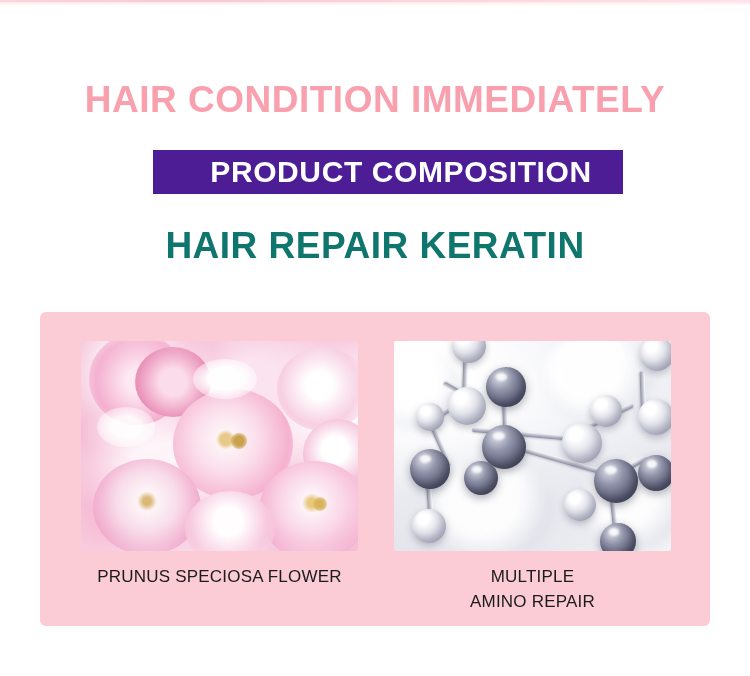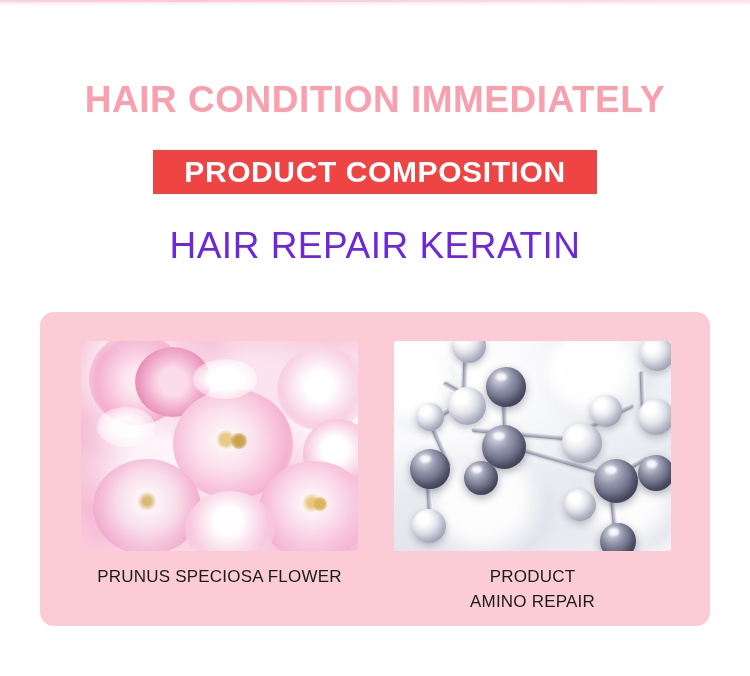--- a/index.html
+++ b/index.html
@@ -51,55 +51,56 @@
     color: #f9a0ae;
     white-space: nowrap;
     line-height: 44px;
   }
   .banner {
     position: absolute;
     top: 150px;
     left: 153px;
     width: 444px;
     height: 44px;
-    background: #ef4444;
+    background: #4c1d95;
     display: flex;
     align-items: center;
     justify-content: center;
+    padding-left: 26px;
   }
   .banner-text {
     color: #ffffff;
     font-size: 30px;
     font-weight: bold;
     letter-spacing: 0.6px;
     line-height: 30px;
     white-space: nowrap;
   }
   .headline-bottom {
     position: absolute;
     top: 224px;
     left: 0;
     width: 750px;
     font-size: 37px;
-    font-weight: normal;
+    font-weight: bold;
     letter-spacing: 0.5px;
-    color: #6d28d9;
+    color: #0f766e;
     white-space: nowrap;
     line-height: 44px;
   }
 
   
   .card {
     position: absolute;
     left: 40px;
     top: 312px;
     width: 670px;
     height: 314px;
     background: #fbccd5;
-    border-radius: 14px;
+    border-radius: 6px;
   }
   .panels {
     position: absolute;
     left: 0; top: 0;
     width: 670px;
     height: 314px;
   }
   .panel {
     position: absolute;
     top: 29px;
@@ -268,18 +269,18 @@
         <span class="ma l" style="left:244px; top:58px;  width:36px; height:36px;"></span>
         <span class="ma d" style="left:206px; top:182px; width:36px; height:36px;"></span>
       </div>
     </div>
 
     <div class="caption caption-left">
       <span class="line">PRUNUS SPECIOSA FLOWER</span>
     </div>
 
     <div class="caption caption-right">
-      <span class="line">PRODUCT</span>
+      <span class="line">MULTIPLE</span>
       <span class="line">AMINO REPAIR</span>
     </div>
 
   </div>
 </div>
 
 </body></html>

